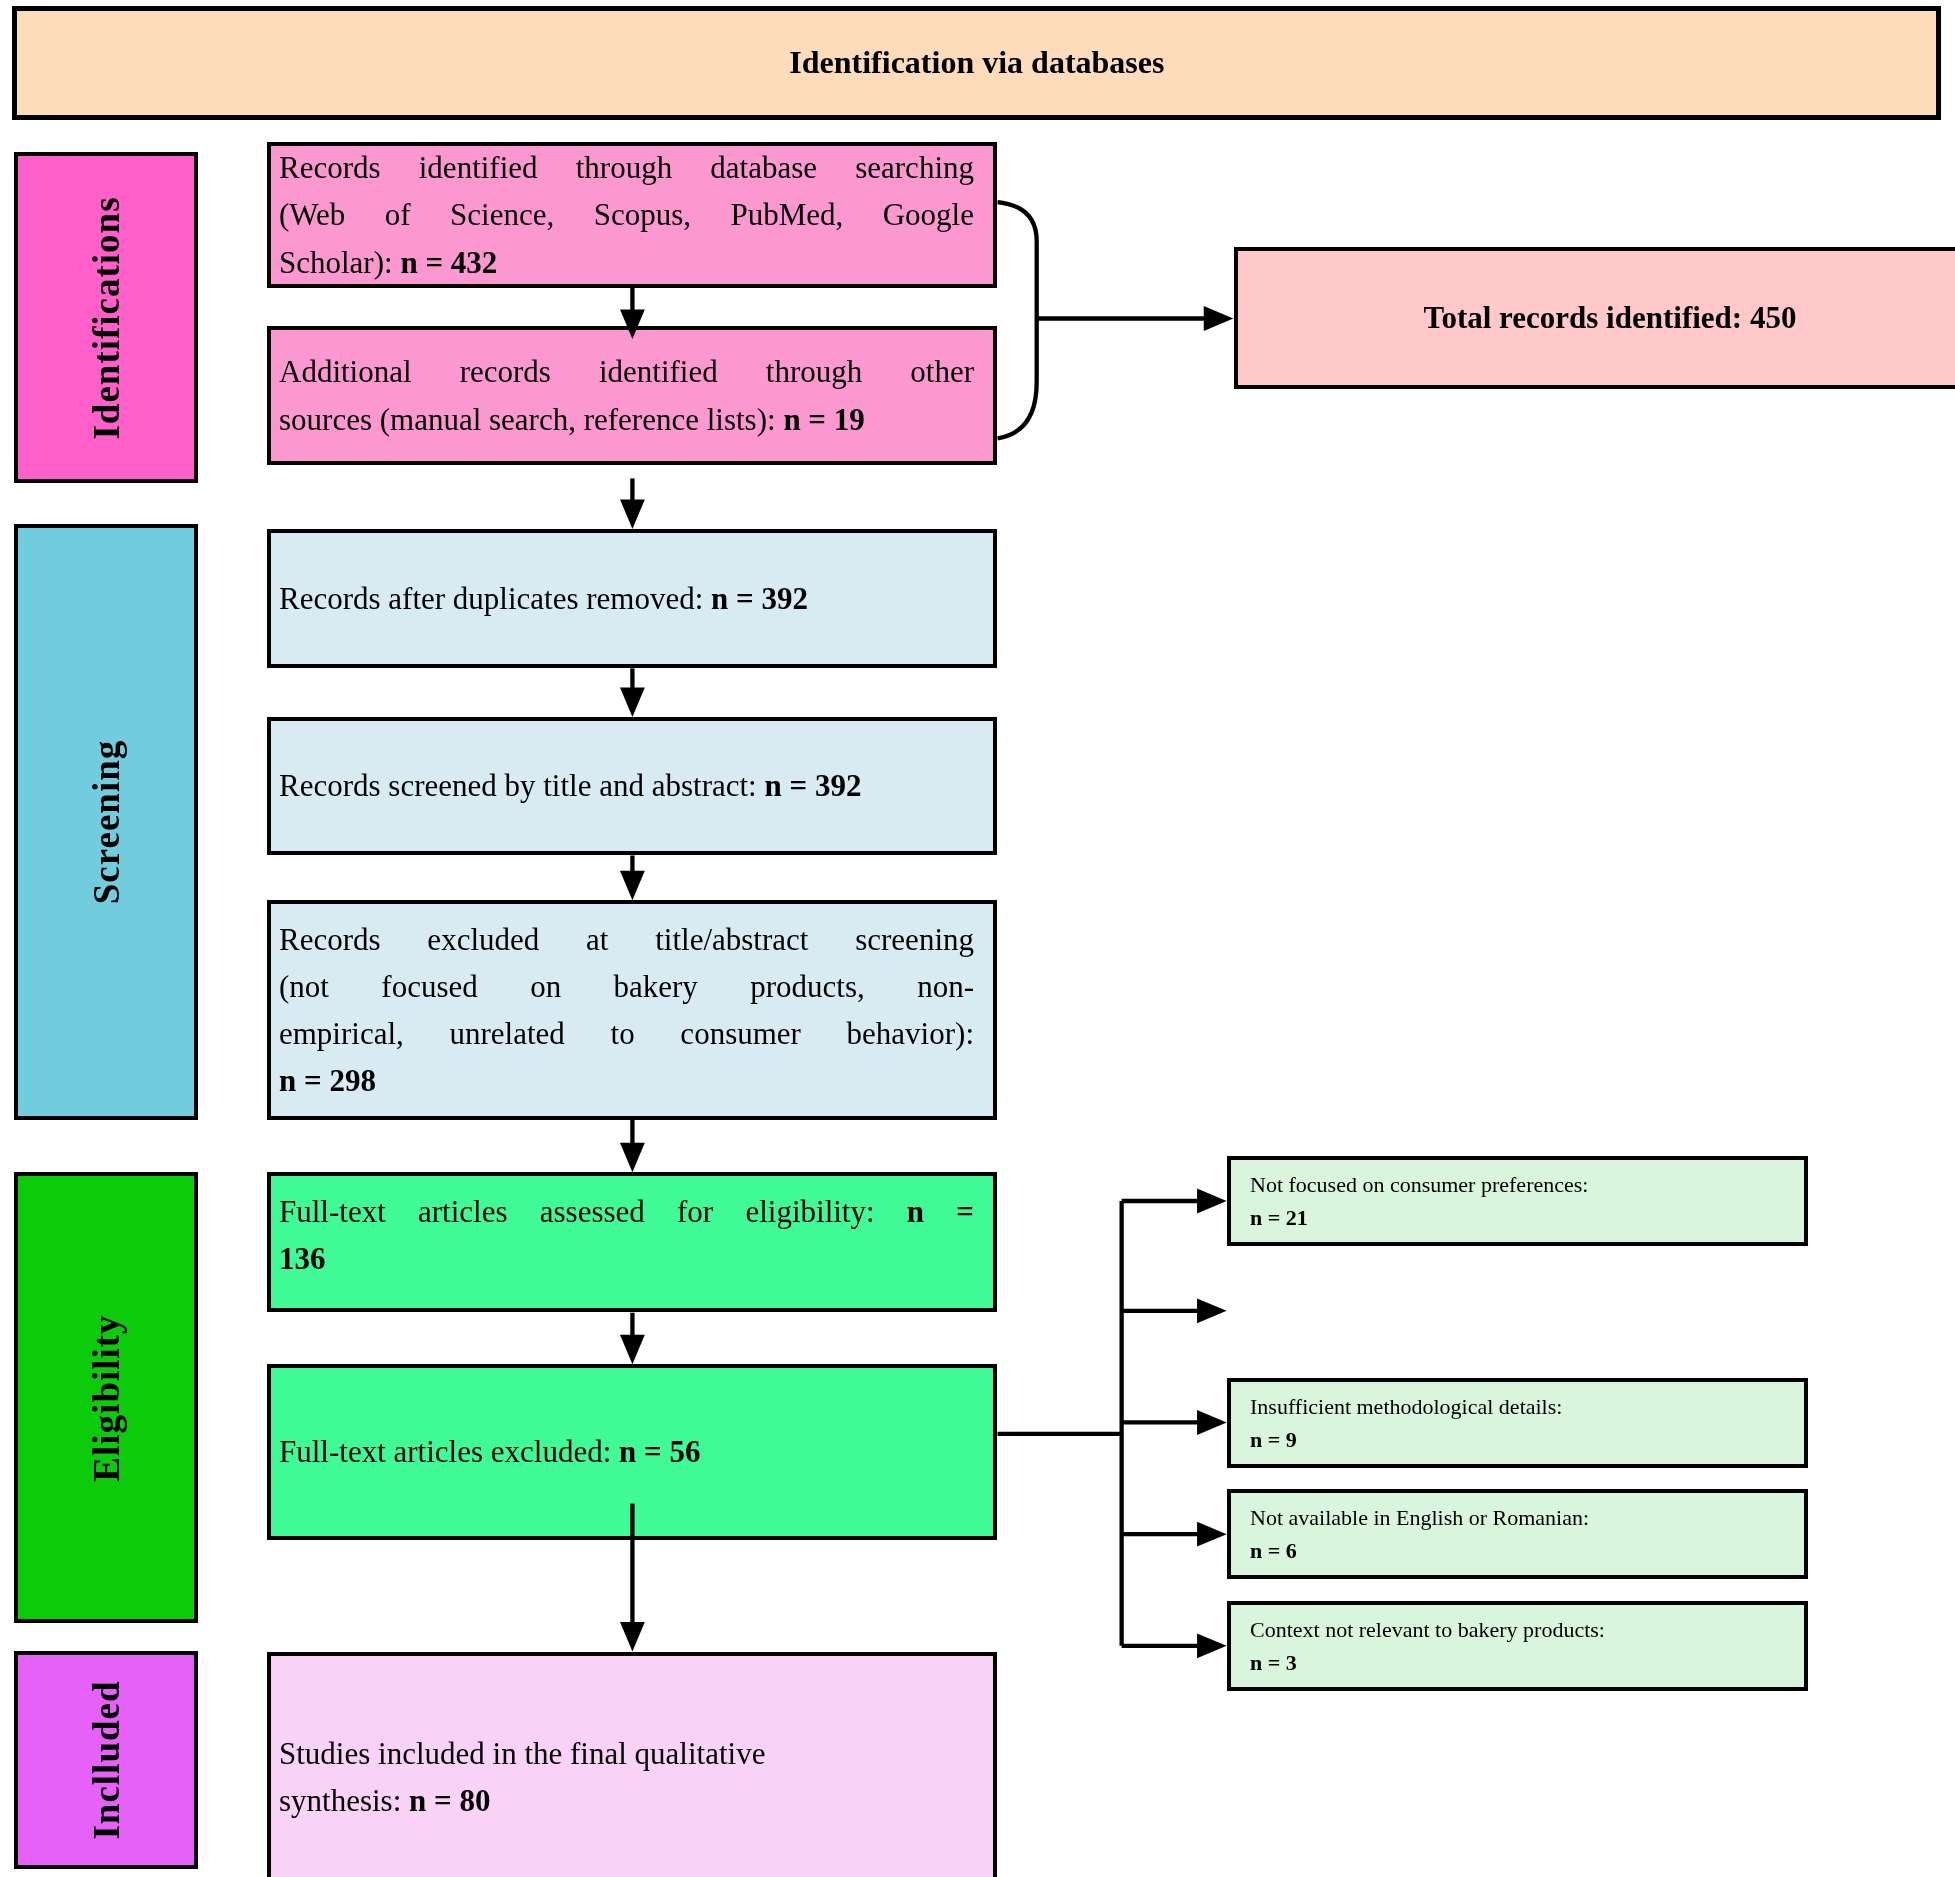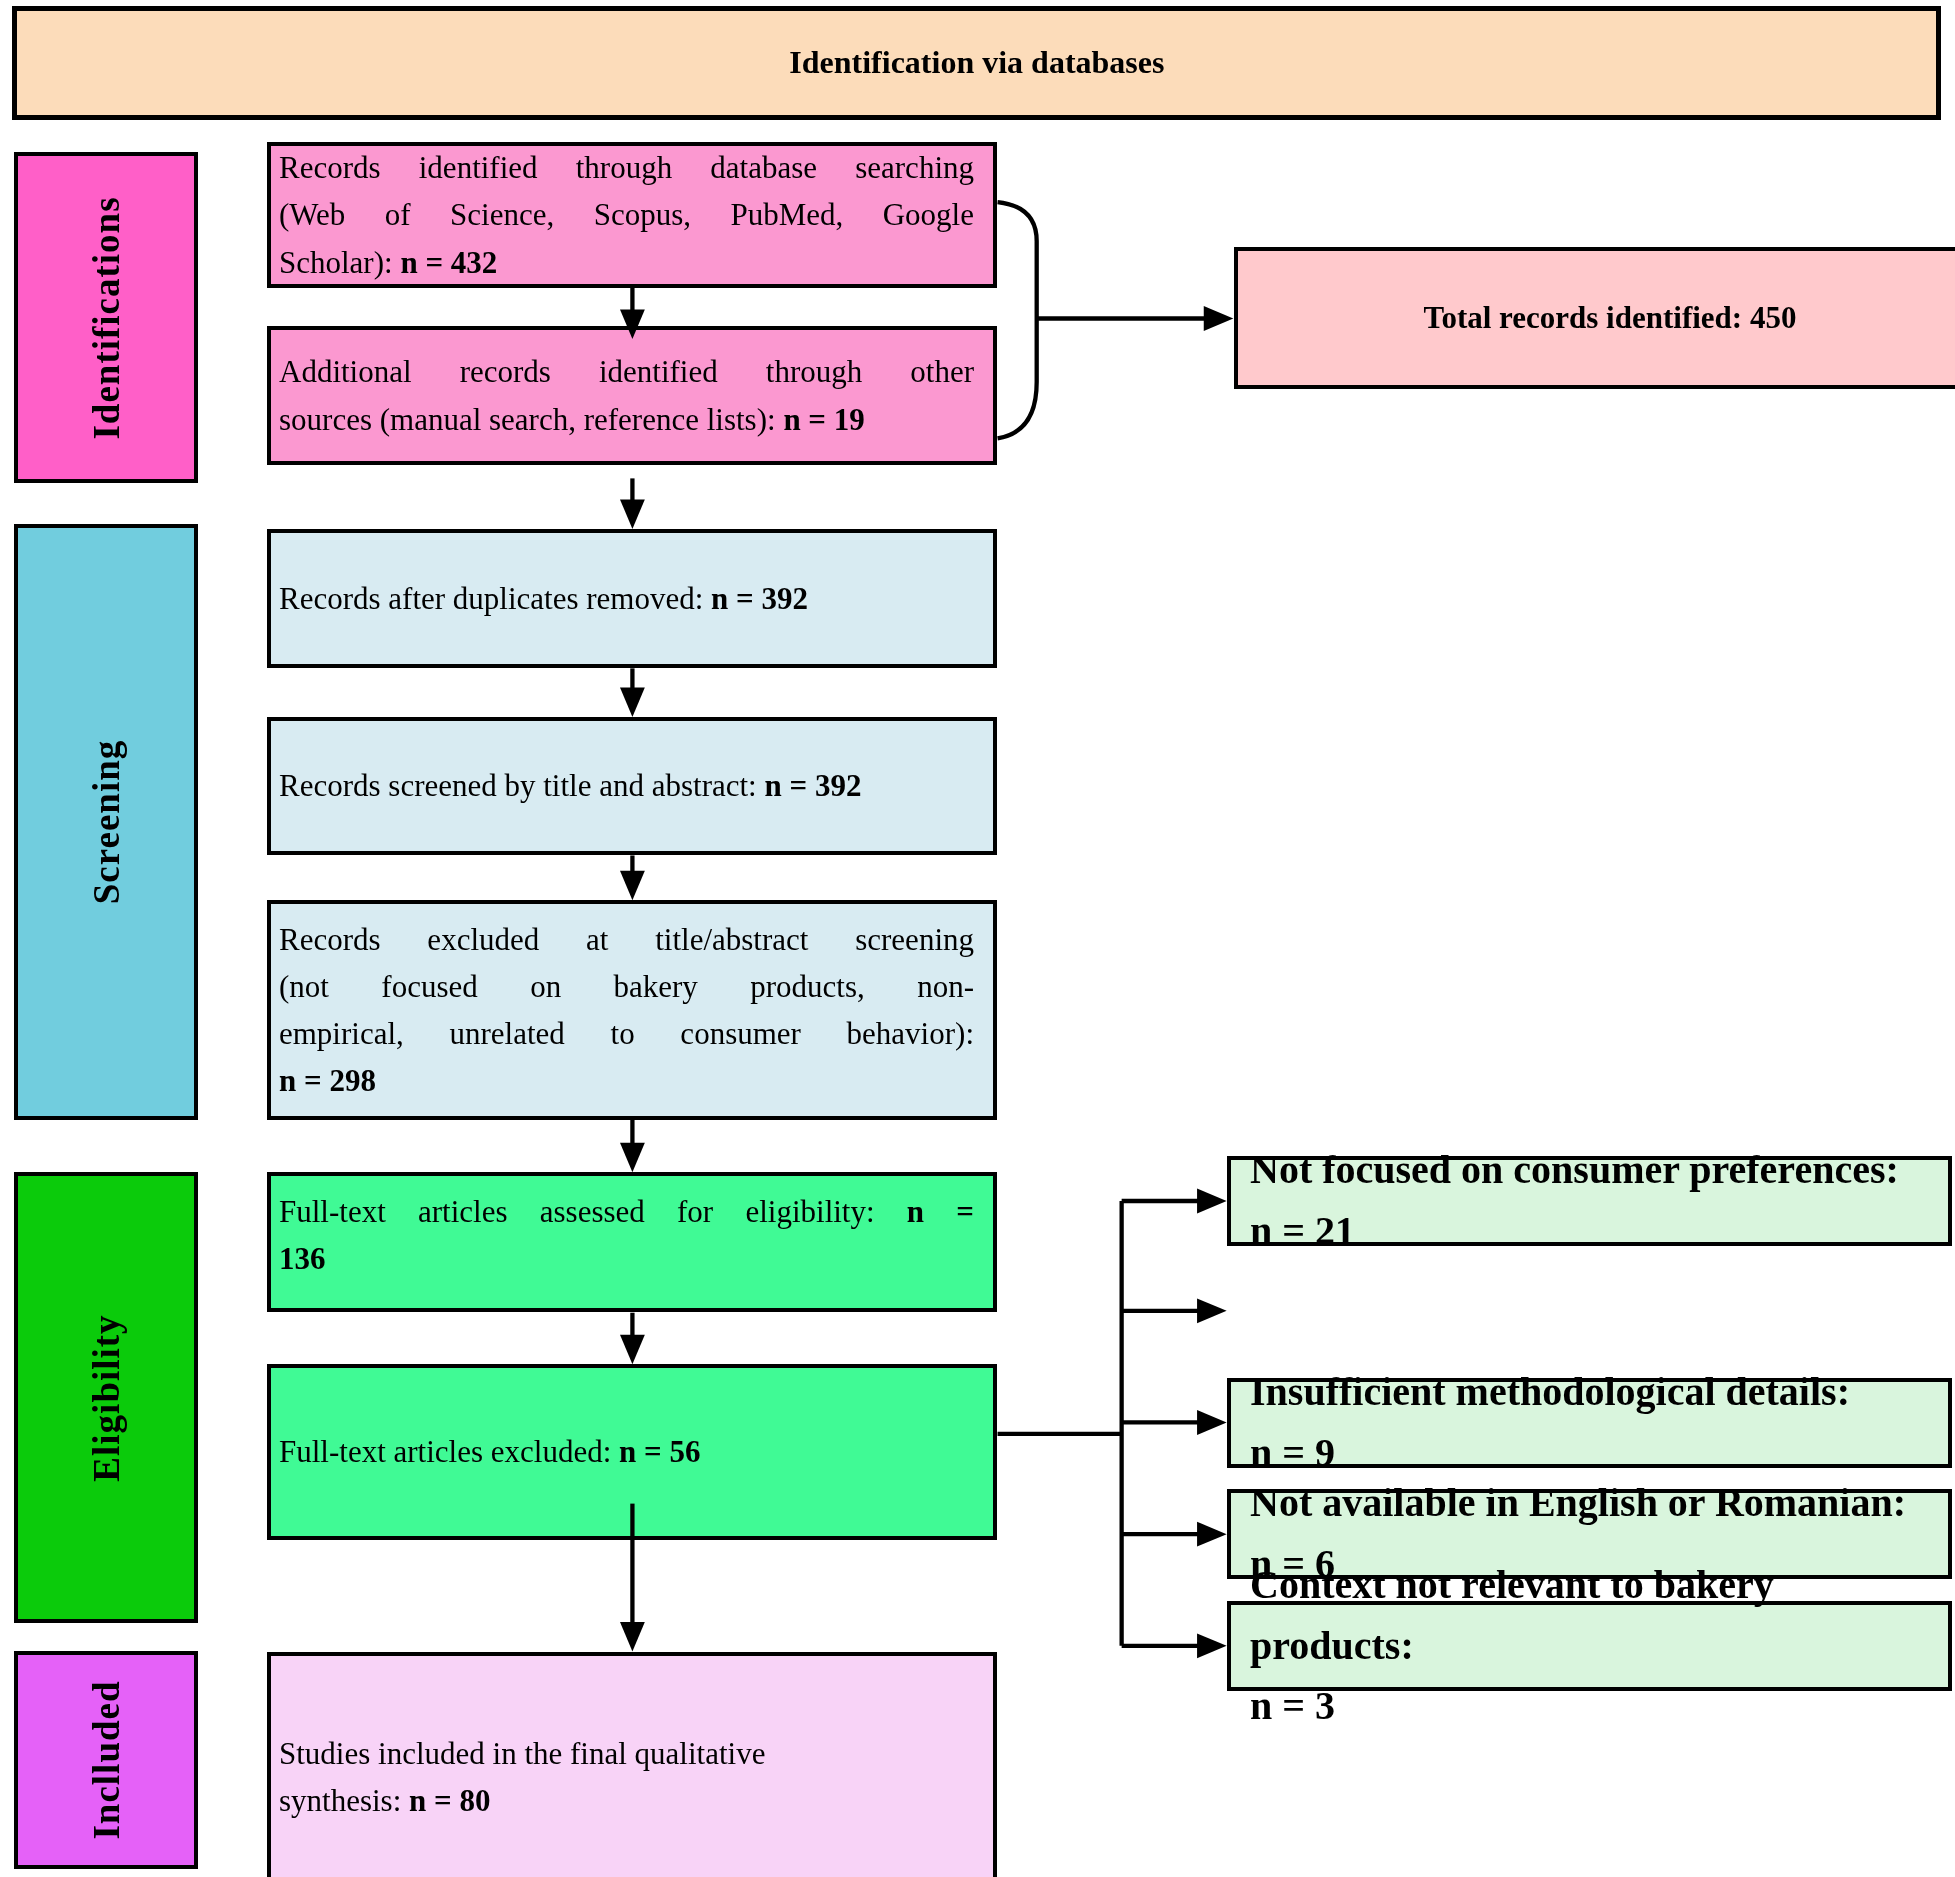--- a/index.html
+++ b/index.html
@@ -50,24 +50,23 @@
   #b7{top:1364px;height:176px;background:var(--green-box,#40FA95);}
   #b8{top:1652px;height:250px;background:var(--violet-box,#F8D3F7);}
 
   #total-box{
     left:1234px;top:247px;width:752px;height:142px;
     background:var(--total-box,#FFC9CC);
     align-items:center;text-align:center;
   }
 
   .reason{
-    left:1227px;width:725px;height:90px;
+    left:1227px;width:581px;height:90px;
     background:var(--mint-box,#D9F5DD);
-    font-size:40px;
-    font-weight:bold;
+    font-size:22px;
   }
   #r1{top:1156px;}
   #r2{top:1266px;}
   #r3{top:1378px;}
   #r4{top:1489px;}
   #r5{top:1601px;}
 
   .tline{width:100%;}
   .stretch{text-align:justify;text-align-last:justify;}
   .overlay{position:absolute;left:0;top:0;width:1955px;height:1877px;pointer-events:none;}

